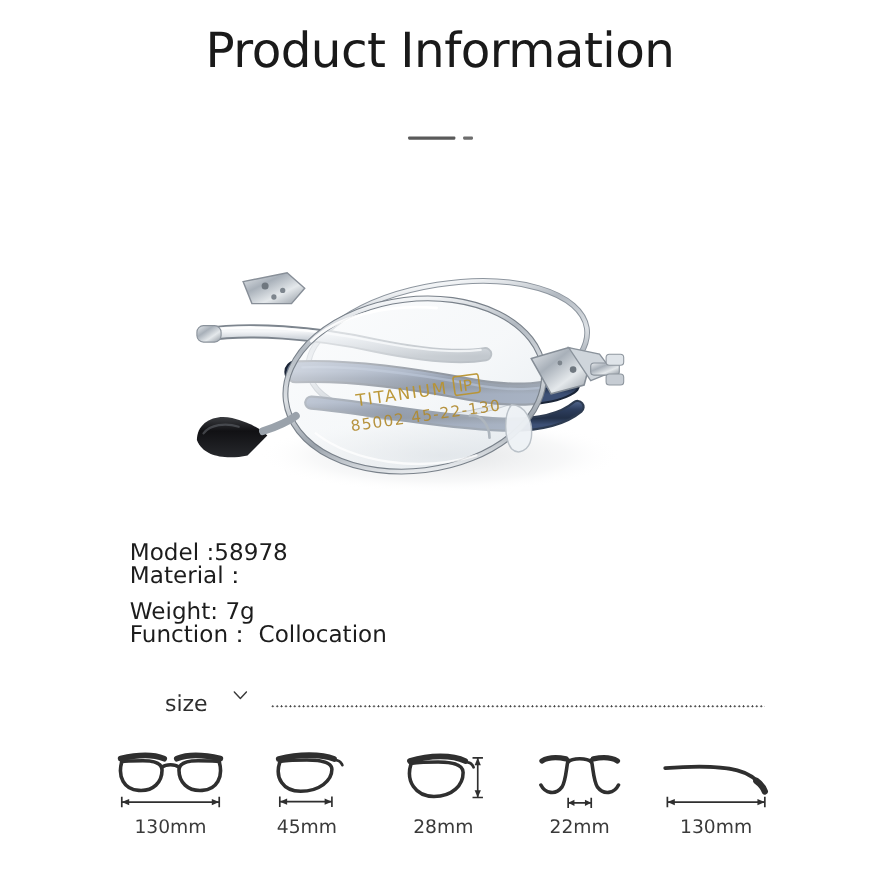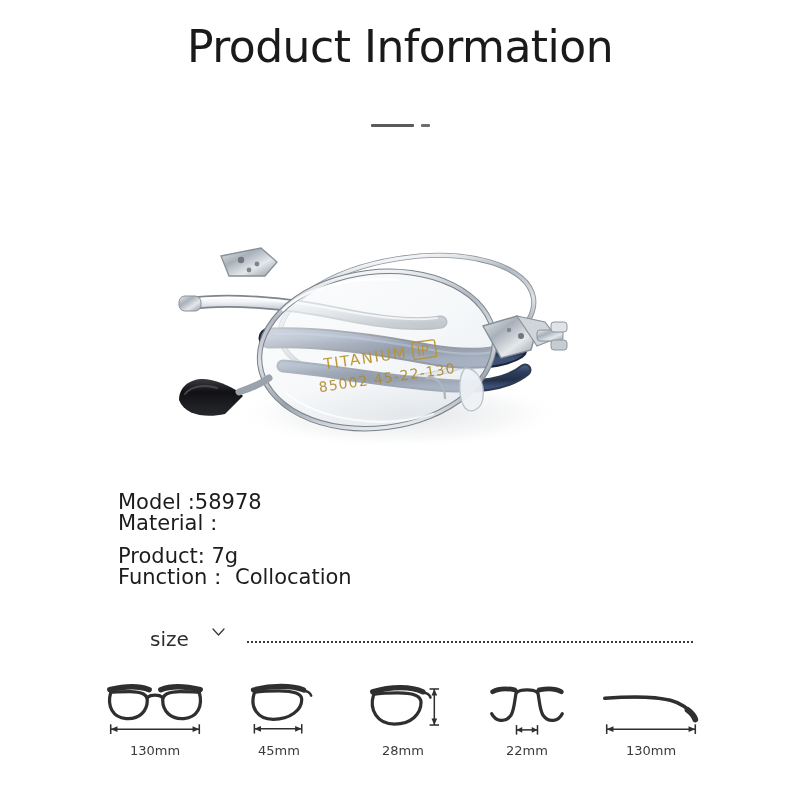--- a/index.html
+++ b/index.html
@@ -148,21 +148,21 @@
   }
   .measure-icon {
     height: 62px;
     display: flex;
     align-items: center;
     justify-content: center;
   }
   .measure-icon svg { display: block; }
   .measure-label {
     margin-top: 6px;
-    font-size: 13px;
+    font-size: 17px;
     color: #3a3a3a;
     line-height: 1;
     font-family: "DejaVu Sans", "Liberation Sans", sans-serif;
   }
 </style>
 </head>
 <body>
 
 <div id="page-title">Product Information</div>
 
@@ -293,21 +293,21 @@
       <span class="spec-label">Model :</span>
       <span class="spec-value">58978</span>
     </div>
     <div class="spec-cell right">
       <span class="spec-label">Material：</span>
     </div>
   </div>
 
   <div class="spec-row">
     <div class="spec-cell left">
-      <span class="spec-label">Product:</span>
+      <span class="spec-label">Weight:</span>
       <span class="spec-value"> 7g</span>
     </div>
     <div class="spec-cell right">
       <span class="spec-label">Function：</span>
       <span class="spec-value"> Collocation</span>
     </div>
   </div>
 
 </div>
 

